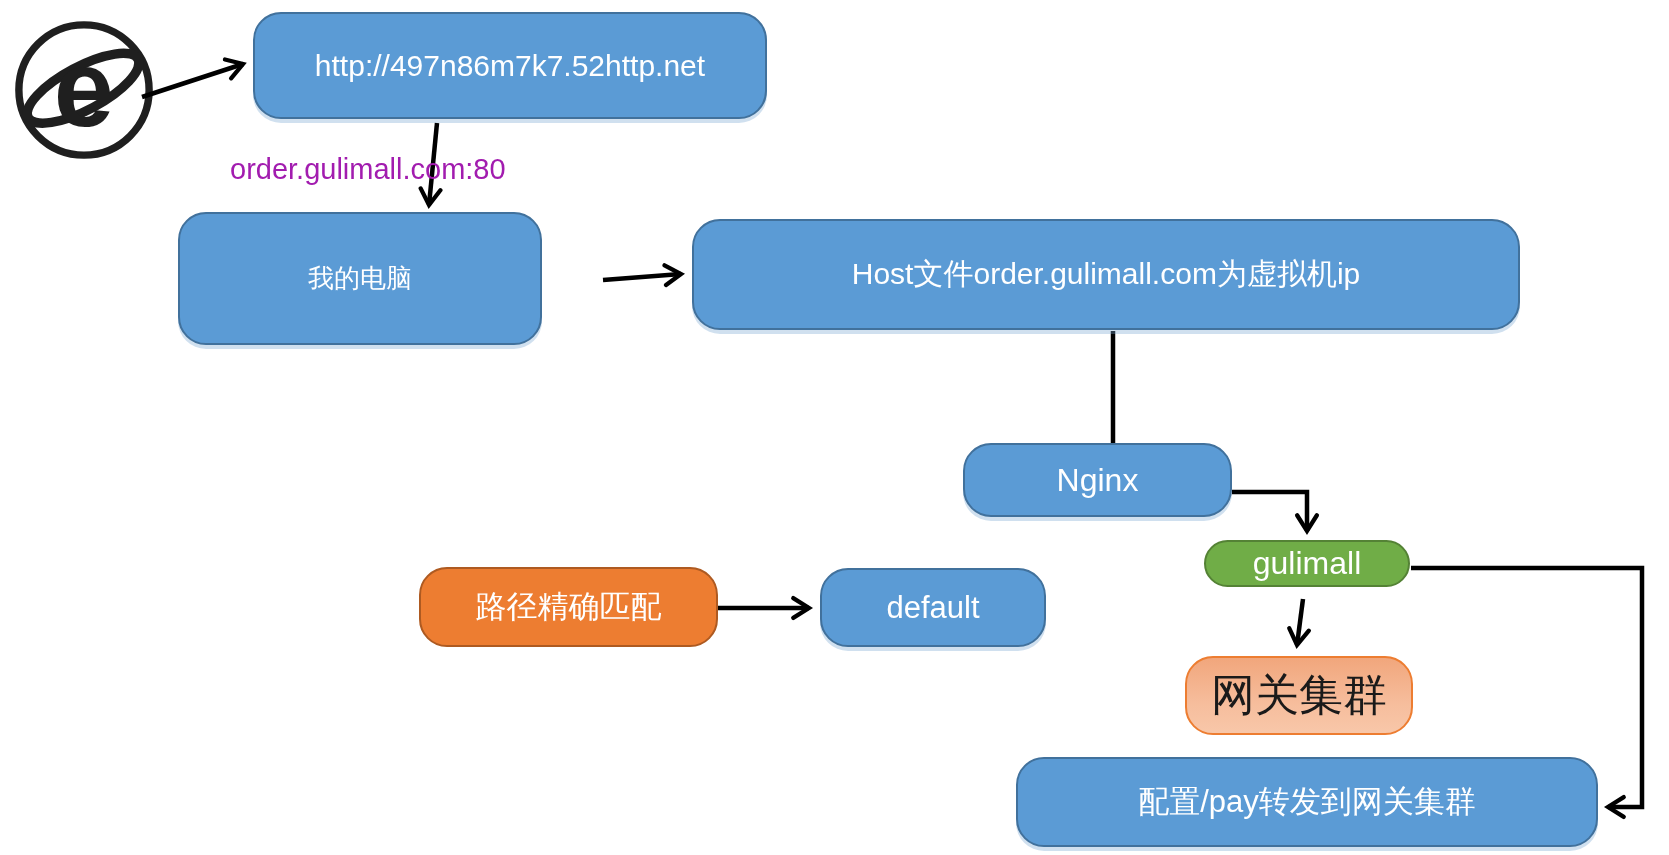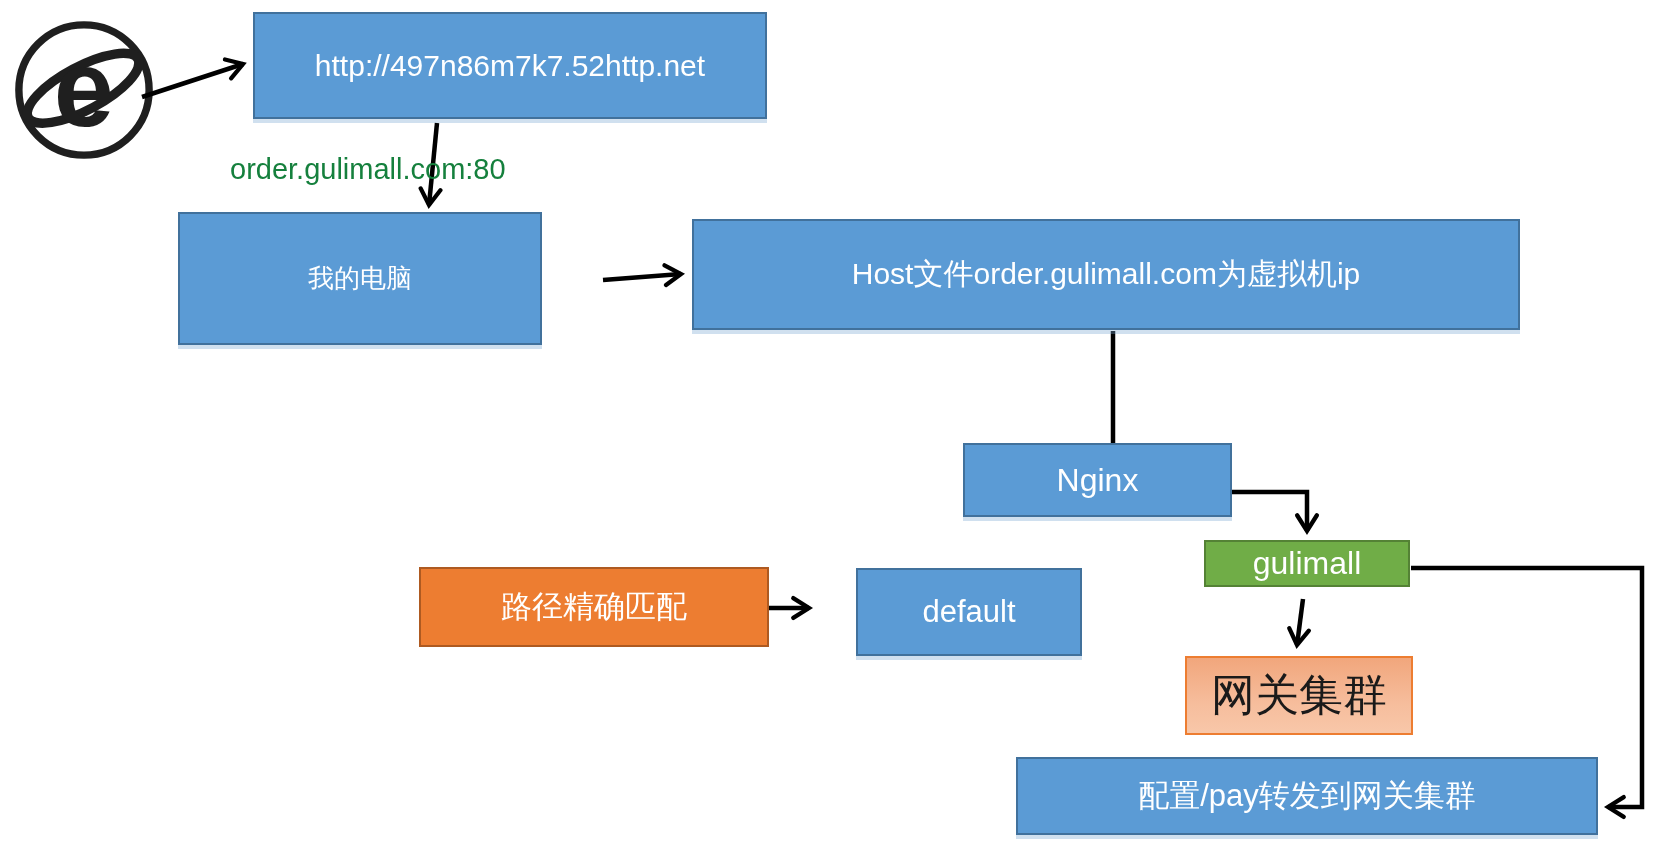--- a/index.html
+++ b/index.html
@@ -2,45 +2,45 @@
 <html><head>
 <meta charset="utf-8">
 <style>
   html,body{margin:0;padding:0;background:#ffffff;}
   #page{
     position:relative;width:1669px;height:855px;background:#ffffff;overflow:hidden;
     font-family:"Liberation Sans", sans-serif;
   }
   .node{
     position:absolute;display:flex;align-items:center;justify-content:center;
-    text-align:center;box-sizing:border-box;color:#ffffff;
+    text-align:center;box-sizing:border-box;color:#ffffff;border-radius:28px;
   }
   .blue{
     background:#5B9BD5;border:2.5px solid #41719C;
     box-shadow:0 4px 0 rgba(120,165,210,.35);
   }
   .green{background:#70AD47;border:2px solid #548235;}
   .orange{background:#ED7D31;border:2.5px solid #AE5A21;}
   .salmon{
     background:linear-gradient(180deg,#F1A67C 0%,#F6BD9C 60%,#F8C7A9 100%);
     border:2.5px solid #ED7D31;color:#1a1a1a;
   }
-  .lbl{position:absolute;color:#15803d;white-space:nowrap;}
+  .lbl{position:absolute;color:#a21caf;white-space:nowrap;}
   #edges{position:absolute;left:0;top:0;width:1669px;height:855px;pointer-events:none;}
   #ie-icon{position:absolute;left:10px;top:14px;}
   
   #n-url      {left:253px; top:12px;  width:514px; height:107px; font-size:30px;}
   #n-computer {left:178px; top:212px; width:364px; height:133px; font-size:26px;}
   #n-host     {left:692px; top:219px; width:828px; height:111px; font-size:30px;}
   #n-nginx    {left:963px; top:443px; width:269px; height:74px;  font-size:32px;}
   #n-gulimall {left:1204px;top:540px; width:206px; height:47px;  font-size:32px;}
-  #n-path     {left:419px; top:567px; width:350px; height:80px;  font-size:31px;text-align:center;}
-  #n-default  {left:820px; top:568px; width:226px; height:88px;  font-size:31px;margin-left:36px;}
+  #n-path     {left:419px; top:567px; width:299px; height:80px;  font-size:31px;text-align:center;}
+  #n-default  {left:820px; top:568px; width:226px; height:79px;  font-size:31px;}
   #n-gateway  {left:1185px;top:656px; width:228px; height:79px;  font-size:44px;}
-  #n-pay      {left:1016px;top:757px; width:582px; height:78px;  font-size:31px;
+  #n-pay      {left:1016px;top:757px; width:582px; height:90px;  font-size:31px;
                flex-direction:row;line-height:1.28;}
   #lbl-order   {left:230px; top:153px; font-size:29px;}
   #lbl-mismatch{left:1118px;top:398px; font-size:29px;}
 </style>
 </head>
 <body>
 
 <div id="page">
 
   <svg id="ie-icon" width="148" height="150" viewBox="0 0 150 150">

